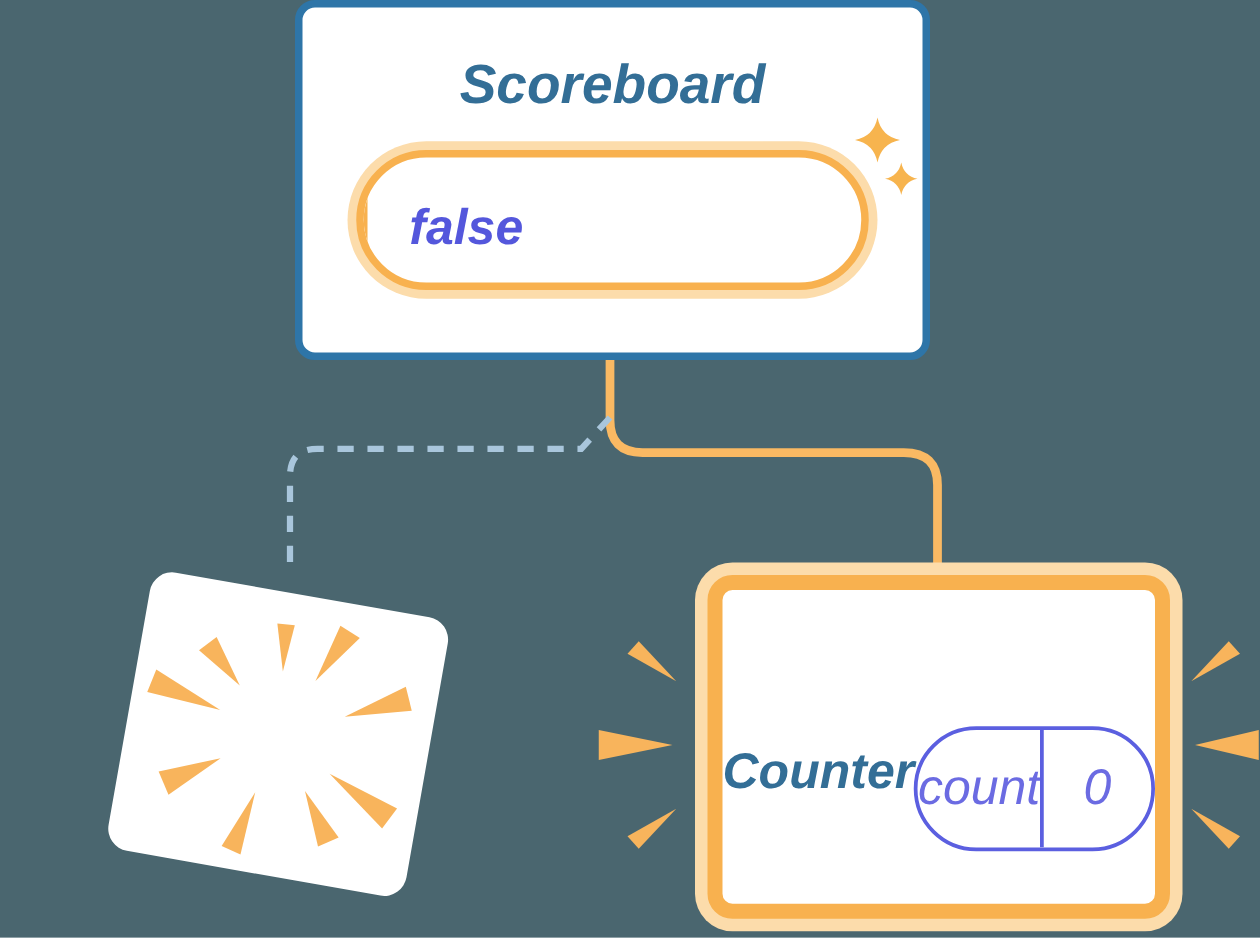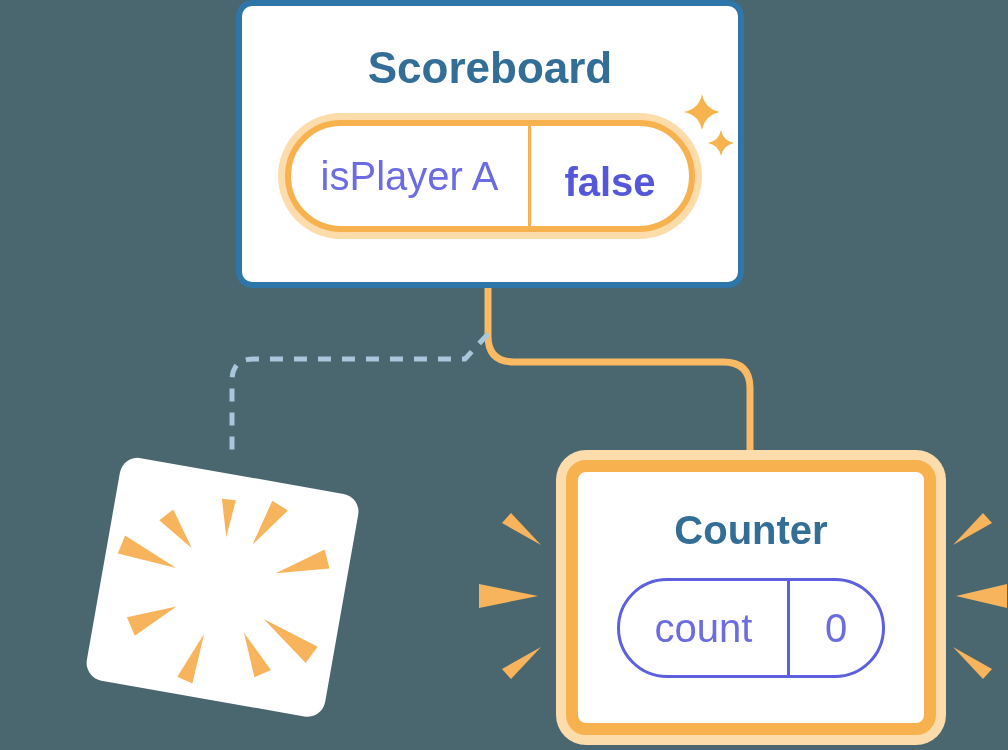--- a/index.html
+++ b/index.html
@@ -3,21 +3,21 @@
 <meta charset="utf-8">
 <style>
   :root{
     --background:#4a666f; --card-border-blue:#2e75a8; --title-blue:#336e96;
     --state-purple:#6b6be2; --state-purple-bold:#5457dc; --pill-purple-border:#5b5fe0;
     --orange:#f8b14f; --orange-halo:#fcdcab; --connector-orange:#fab963;
     --dash-blue:#a9c6dc; --burst-orange:#f8b45c; --sparkle-orange:#f7b44e; --white:#ffffff;
   }
   *{margin:0;padding:0;box-sizing:border-box;}
   body{width:1008px;height:750px;overflow:hidden;font-family:"Liberation Sans",sans-serif;}
-  .stage{position:relative;width:1008px;height:750px;background:var(--background);}
+  .stage{position:relative;width:1008px;height:750px;background:var(--background);font-style:italic;}
   .overlay{position:absolute;left:0;top:0;width:1008px;height:750px;pointer-events:none;}
   .orange-line{fill:none;stroke:var(--connector-orange);stroke-width:7;}
   .dash-line{fill:none;stroke:var(--dash-blue);stroke-width:5;stroke-dasharray:13 11;}
   .burst{fill:var(--burst-orange);}
   .sparkle{fill:var(--sparkle-orange);}
 
   .scoreboard-card{
     position:absolute;left:236px;top:0;width:508px;height:288px;
     background:var(--white);border:6px solid var(--card-border-blue);border-radius:16px;
     display:flex;flex-direction:column;align-items:center;padding-top:40px;z-index:2;
@@ -44,21 +44,21 @@
   }
   .poof-card svg{position:absolute;left:0;top:0;}
 
   .counter-card-outer{
     position:absolute;left:556px;top:450px;width:390px;height:295px;
     background:var(--orange-halo);border-radius:30px;padding:10px;z-index:2;
   }
   .counter-card-inner{
     width:100%;height:100%;background:var(--white);
     border:12px solid var(--orange);border-radius:20px;
-    display:flex;flex-direction:column;align-items:center;padding-top:38px;
+    display:flex;align-items:center;padding-top:38px;
   }
   .counter-card-inner .card-title{font-size:40px;}
   .count-pill{
     margin-top:28px;width:268px;height:100px;background:var(--white);
     border:3px solid var(--pill-purple-border);border-radius:52px;
     display:flex;align-items:stretch;overflow:hidden;
   }
   .count-pill .pill-key{flex:1;}
   .count-pill .pill-value{width:92px;}
   .purple-div{width:3px;background:var(--pill-purple-border);}
@@ -79,21 +79,20 @@
     <g>
       <polygon class="burst" points="953,545 992,523 983,513"></polygon>
       <polygon class="burst" points="956,596 1007,584 1007,608"></polygon>
       <polygon class="burst" points="953,647 992,669 983,679"></polygon>
     </g>
   </svg>
 
   <div class="scoreboard-card">
     <div class="card-title">Scoreboard</div>
     <div class="state-pill">
-      <div class="pill-key">isPlayer A</div>
       <div class="pill-divider"></div>
       <div class="pill-value">false</div>
     </div>
   </div>
 
   <svg class="sparkle-layer" width="1008" height="750" viewBox="0 0 1008 750">
     <g transform="translate(702,112)">
       <path class="sparkle" d="M0 -18 Q3 -3 18 0 Q3 3 0 18 Q-3 3 -18 0 Q-3 -3 0 -18 Z"></path>
     </g>
     <g transform="translate(721,143)">

